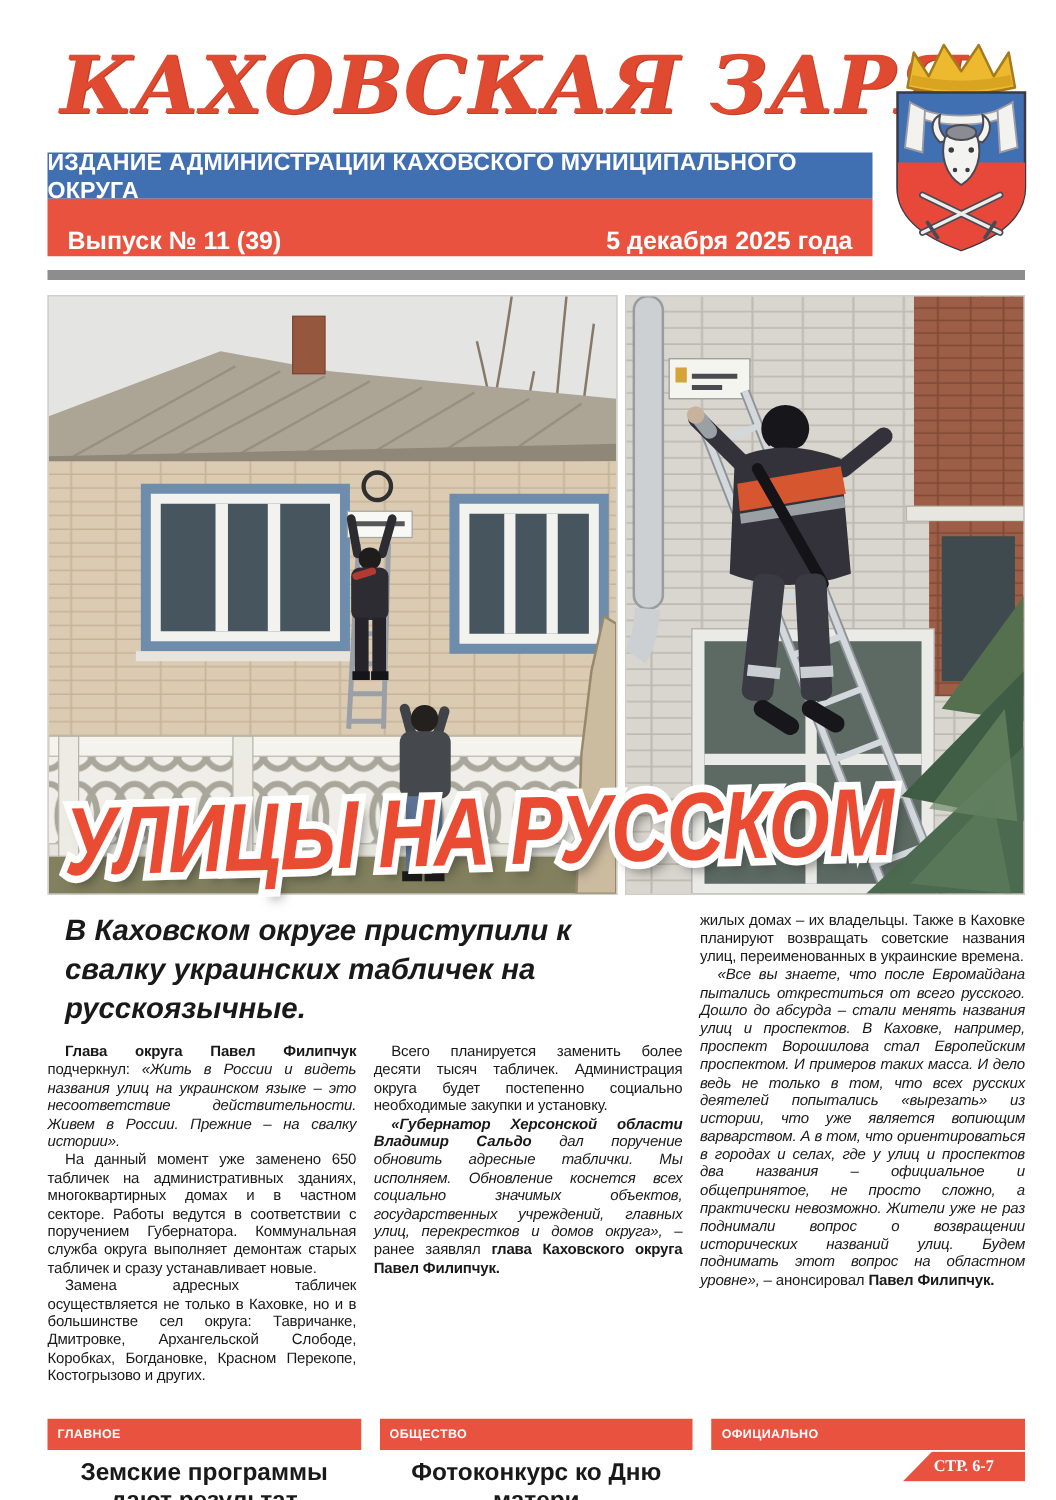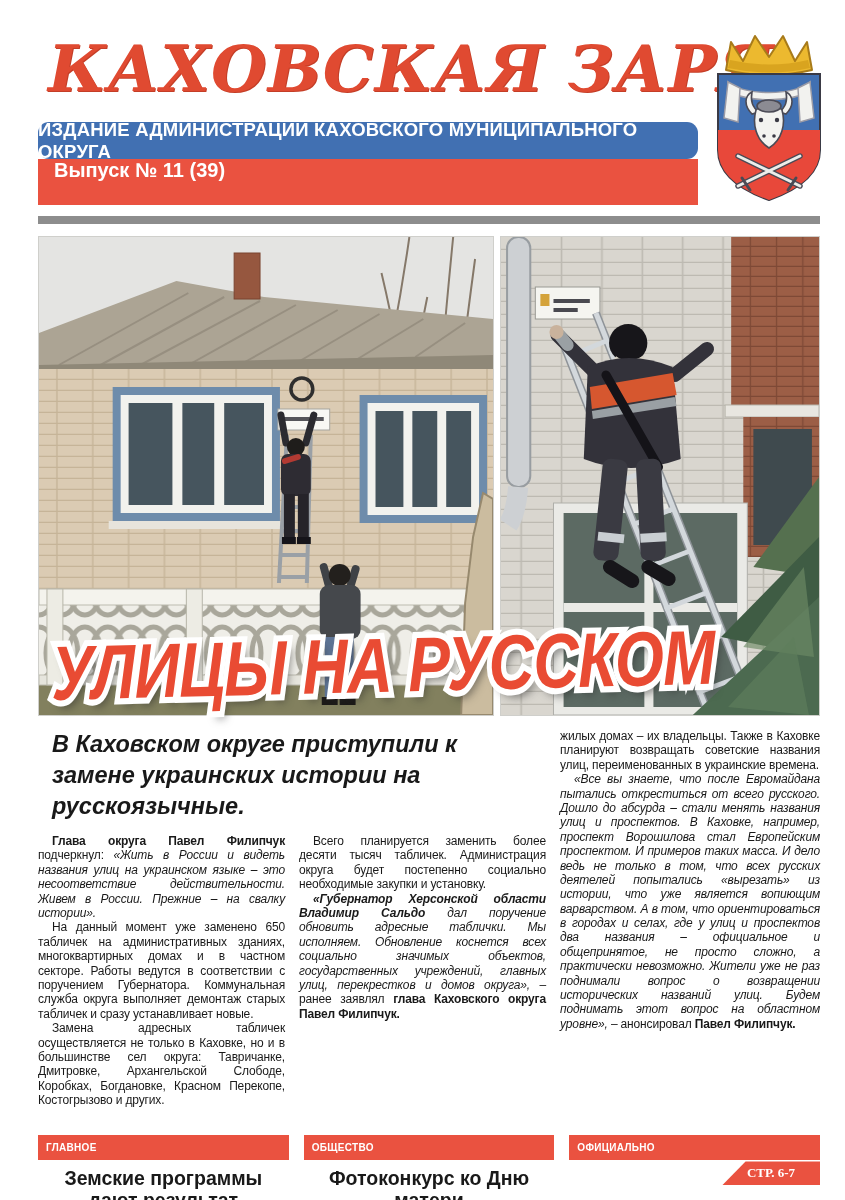--- a/index.html
+++ b/index.html
@@ -18,23 +18,23 @@
 
   
   .header{display:flex;align-items:flex-start;}
   .head-left{width:660px;}
   .masthead-title{font-family:"DejaVu Serif","Liberation Serif",serif;
     font-weight:bold;font-style:italic;font-size:64px;line-height:86px;height:88px;
     color:var(--masthead-red);white-space:nowrap;letter-spacing:1px;padding-left:10px;
     text-shadow:1px 1px 0 #c43e27;}
   .bar-blue{margin-top:8px;height:37px;background:var(--brand-blue);color:#fff;
     font-weight:bold;font-size:18.5px;display:flex;align-items:center;justify-content:center;
-    letter-spacing:.2px;border-radius:11px;}
+    letter-spacing:.2px;}
   .bar-red{height:46px;background:var(--accent-red);color:#fff;font-weight:bold;font-size:20px;
-    display:flex;align-items:flex-start;justify-content:space-between;padding:0 16px;}
+    display:flex;align-items:flex-end;justify-content:space-between;padding:0 16px;}
   .emblem-box{width:122px;height:176px;margin-left:10px;margin-top:4px;flex:0 0 auto;}
 
   .gray-rule{height:8px;background:var(--bar-gray);margin-top:10px;}
 
   
   .photo-strip{position:relative;margin-top:12px;height:480px;display:flex;gap:6px;}
   .photo{height:100%;overflow:hidden;background:#d8d5cd;border:1px solid #cfcfcb;}
   .photo.left{flex:0 0 456px;}
   .photo.right{flex:1 1 auto;}
   .photo svg{display:block;width:100%;height:100%;}
@@ -75,20 +75,21 @@
 <body>
 
 <div class="page">
 
   <div class="header">
     <div class="head-left">
       <div class="masthead-title">КАХОВСКАЯ ЗАРЯ</div>
       <div class="bar-blue">ИЗДАНИЕ АДМИНИСТРАЦИИ КАХОВСКОГО МУНИЦИПАЛЬНОГО ОКРУГА</div>
       <div class="bar-red">
         <span>Выпуск № 11 (39)</span>
+        <span>5 декабря 2025 года</span>
       </div>
     </div>
 
     <div class="emblem-box">
       <svg viewBox="0 0 122 176">
 
         <path d="M18,40 L23,12 L35,31 L47,6 L61,27 L75,6 L87,31 L99,12 L104,40
                  Q61,50 18,40 Z" fill="#ECB92F" stroke="#A87B1A" stroke-width="2" stroke-linejoin="round"></path>
         <path d="M20,38 Q61,47 102,38 L100,30 Q61,39 22,30 Z" fill="#D9A41F" stroke="none"></path>
 
@@ -337,21 +338,21 @@
     </div>
 
     <div class="headline-wrap">
       <span class="headline-layer headline-back">УЛИЦЫ НА РУССКОМ</span>
       <span class="headline-layer headline-front">УЛИЦЫ НА РУССКОМ</span>
     </div>
   </div>
 
   <div class="article">
     <div class="article-left">
-      <div class="subheadline">В Каховском округе приступили к замене украинских истории на русскоязычные.</div>
+      <div class="subheadline">В Каховском округе приступили к свалку украинских табличек на русскоязычные.</div>
       <div class="cols2">
         <div class="col">
             <p class="para"><span class="seg-b">Глава округа Павел Филипчук</span><span> подчеркнул: </span><span class="seg-i">«Жить в России и видеть названия улиц на украинском языке – это несоответствие действительности. Живем в России. Прежние – на свалку истории».</span></p>
             <p class="para"><span>На данный момент уже заменено 650 табличек на административных зданиях, многоквартирных домах и в частном секторе. Работы ведутся в соответствии с поручением Губернатора. Коммунальная служба округа выполняет демонтаж старых табличек и сразу устанавливает новые.</span></p>
             <p class="para"><span>Замена адресных табличек осуществляется не только в Каховке, но и в большинстве сел округа: Тавричанке, Дмитровке, Архангельской Слободе, Коробках, Богдановке, Красном Перекопе, Костогрызово и других.</span></p>
           </div>
         <div class="col">
             <p class="para"><span>Всего планируется заменить более десяти тысяч табличек. Администрация округа будет постепенно социально необходимые закупки и установку.</span></p>
             <p class="para"><span class="seg-b seg-i">«Губернатор Херсонской области Владимир Сальдо</span><span class="seg-i"> дал поручение обновить адресные таблички. Мы исполняем. Обновление коснется всех социально значимых объектов, государственных учреждений, главных улиц, перекрестков и домов округа»,</span><span> – ранее заявлял </span><span class="seg-b">глава Каховского округа Павел Филипчук.</span></p>
           </div>

